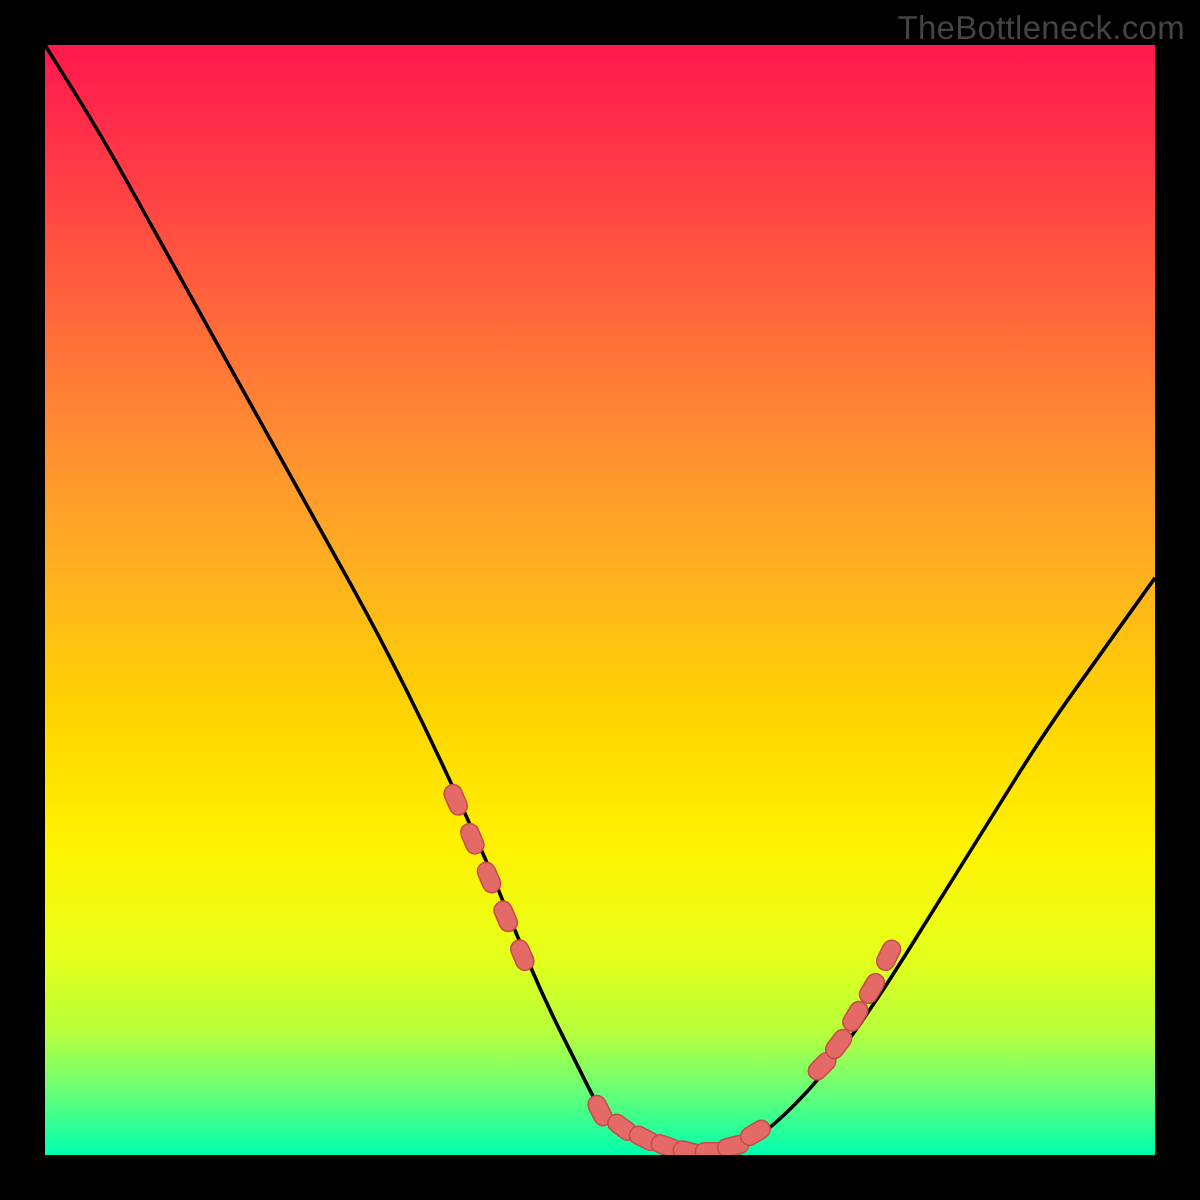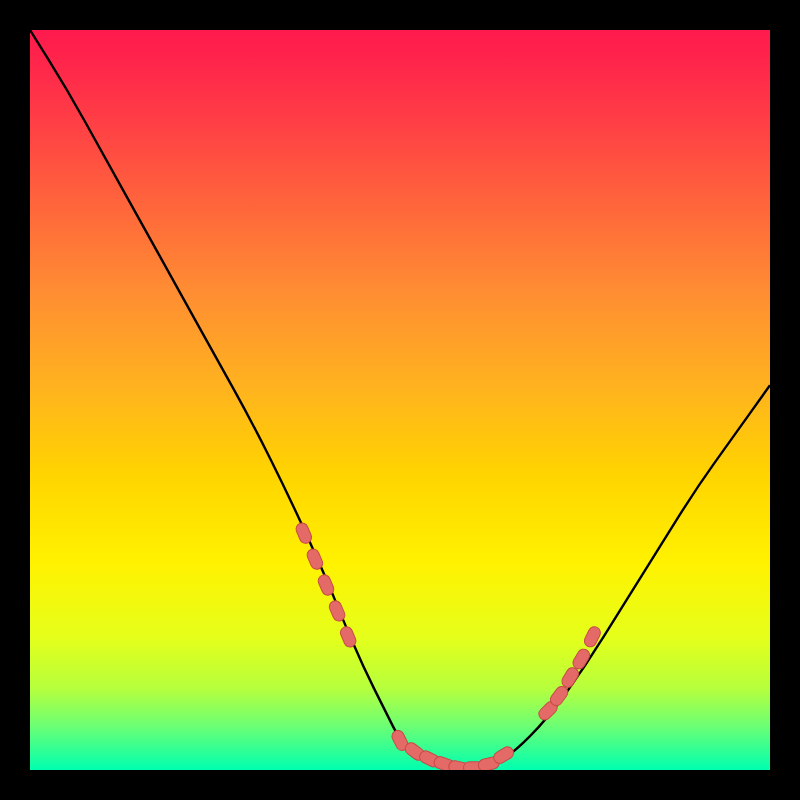--- a/index.html
+++ b/index.html
@@ -56,20 +56,21 @@
     top: 0;
     width: 740px;
     height: 740px;
     z-index: 10;
   }
 </style>
 </head>
 <body>
 
 <div class="frame">
+  <div class="watermark">TheBottleneck.com</div>
   <div class="plot">
     <svg class="curve" viewBox="0 0 740 740" preserveAspectRatio="none">
       <path id="curve-path" fill="none" stroke-width="2.4" d="M 0.00 0.00 Q 0.00 0.00 18.50 29.60 Q 37.00 59.20 55.50 92.50 Q 74.00 125.80 92.50 159.10 Q 111.00 192.40 129.50 225.70 Q 148.00 259.00 166.50 292.30 Q 185.00 325.60 203.50 358.90 Q 222.00 392.20 240.50 429.20 Q 259.00 466.20 277.50 506.90 Q 296.00 547.60 303.40 566.10 Q 310.80 584.60 321.90 610.50 Q 333.00 636.40 344.10 658.60 Q 355.20 680.80 362.60 695.60 Q 370.00 710.40 377.40 717.80 Q 384.80 725.20 395.90 730.75 Q 407.00 736.30 418.10 738.15 Q 429.20 740.00 436.60 740.00 Q 444.00 740.00 451.40 738.15 Q 458.80 736.30 469.90 730.75 Q 481.00 725.20 499.50 706.70 Q 518.00 688.20 536.50 662.30 Q 555.00 636.40 573.50 606.80 Q 592.00 577.20 610.50 547.60 Q 629.00 518.00 647.50 488.40 Q 666.00 458.80 684.50 432.90 Q 703.00 407.00 721.50 381.10 L 740.00 355.20" stroke="#000000"></path>
       <g id="markers">
           <rect x="263.30" y="497.20" width="21" height="12" rx="6" ry="6" fill="#e46a67" stroke="#c74a47" stroke-width="1" transform="rotate(66.8 273.80 503.20)"></rect>
           <rect x="274.40" y="523.10" width="21" height="12" rx="6" ry="6" fill="#e46a67" stroke="#c74a47" stroke-width="1" transform="rotate(66.8 284.90 529.10)"></rect>
           <rect x="285.50" y="549.00" width="21" height="12" rx="6" ry="6" fill="#e46a67" stroke="#c74a47" stroke-width="1" transform="rotate(66.8 296.00 555.00)"></rect>
           <rect x="296.60" y="574.90" width="21" height="12" rx="6" ry="6" fill="#e46a67" stroke="#c74a47" stroke-width="1" transform="rotate(66.8 307.10 580.90)"></rect>
           <rect x="307.70" y="600.80" width="21" height="12" rx="6" ry="6" fill="#e46a67" stroke="#c74a47" stroke-width="1" transform="rotate(66.8 318.20 606.80)"></rect>
           <rect x="359.50" y="704.40" width="21" height="12" rx="6" ry="6" fill="#e46a67" stroke="#c74a47" stroke-width="1" transform="rotate(63.4 370.00 710.40)"></rect>

